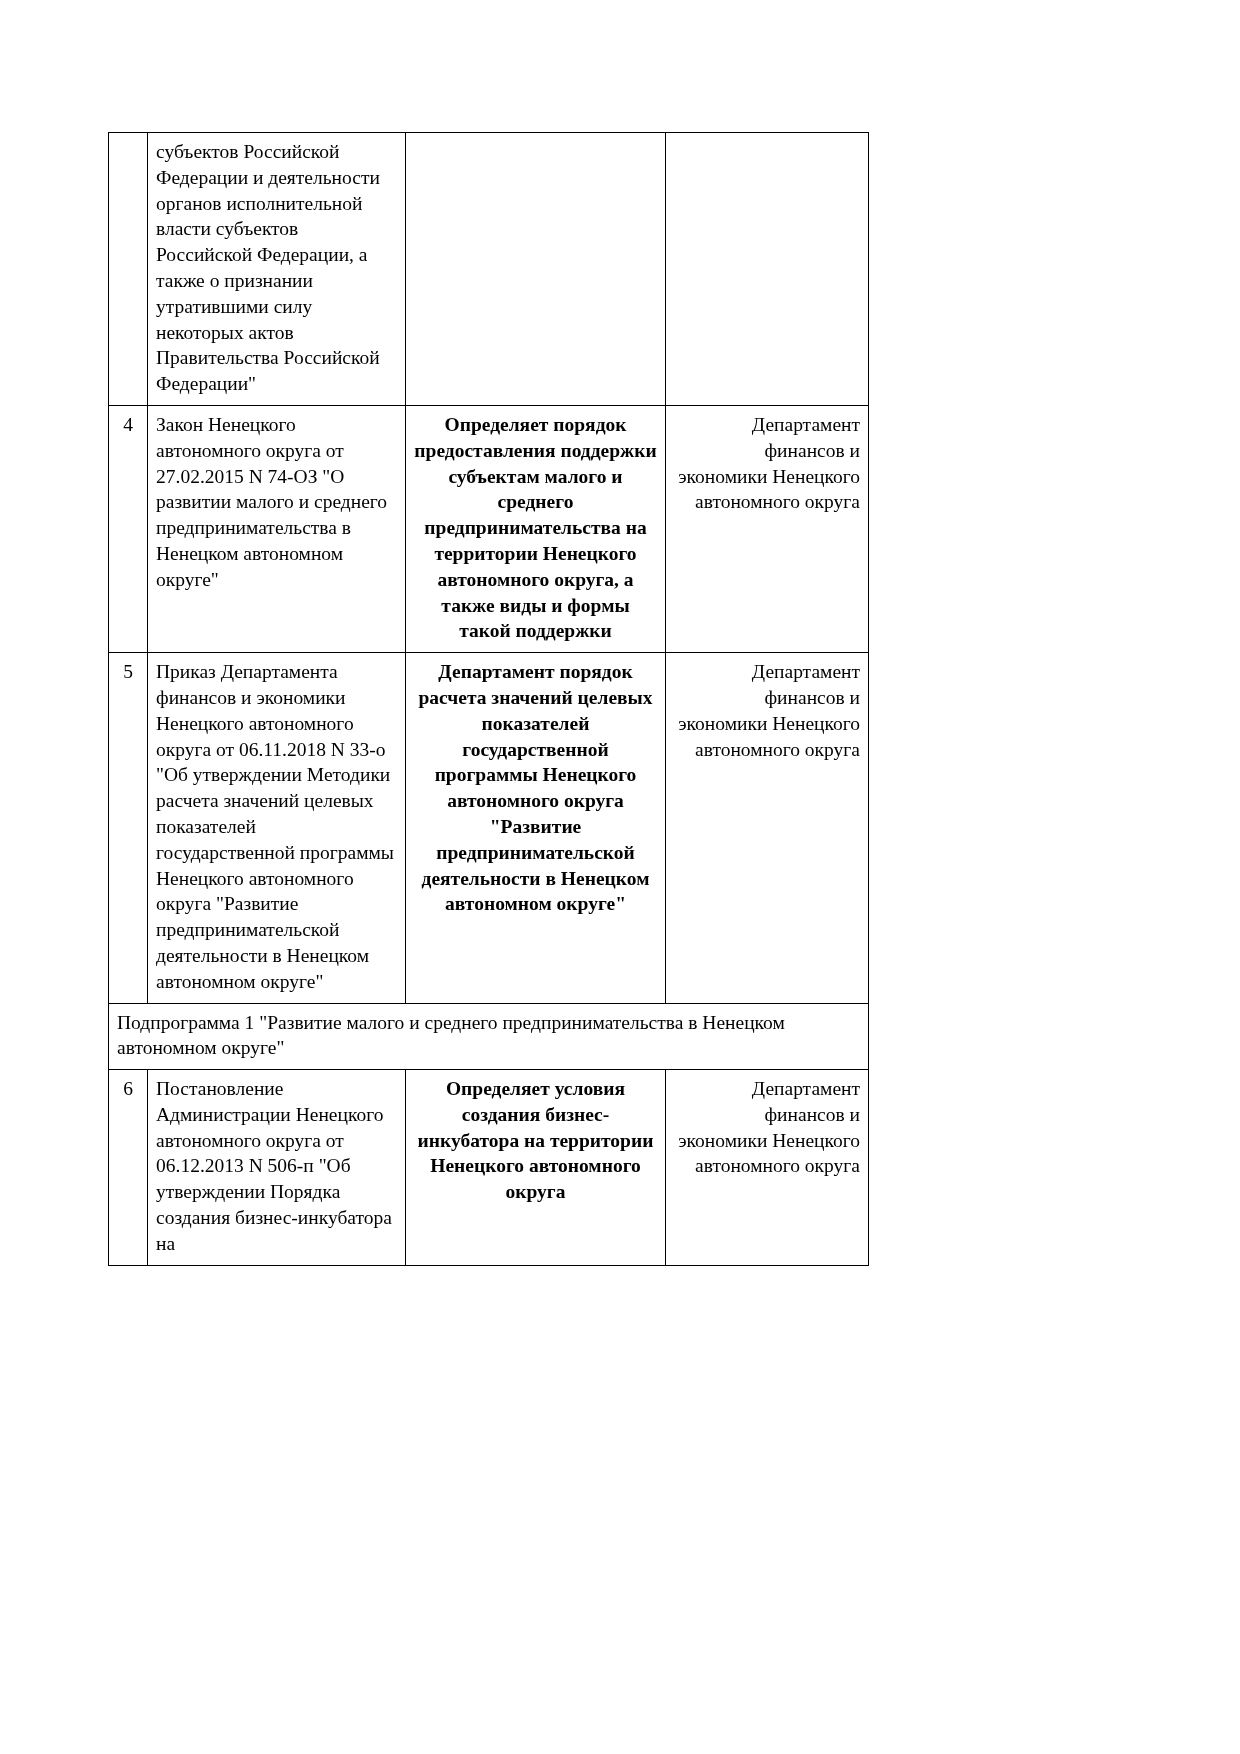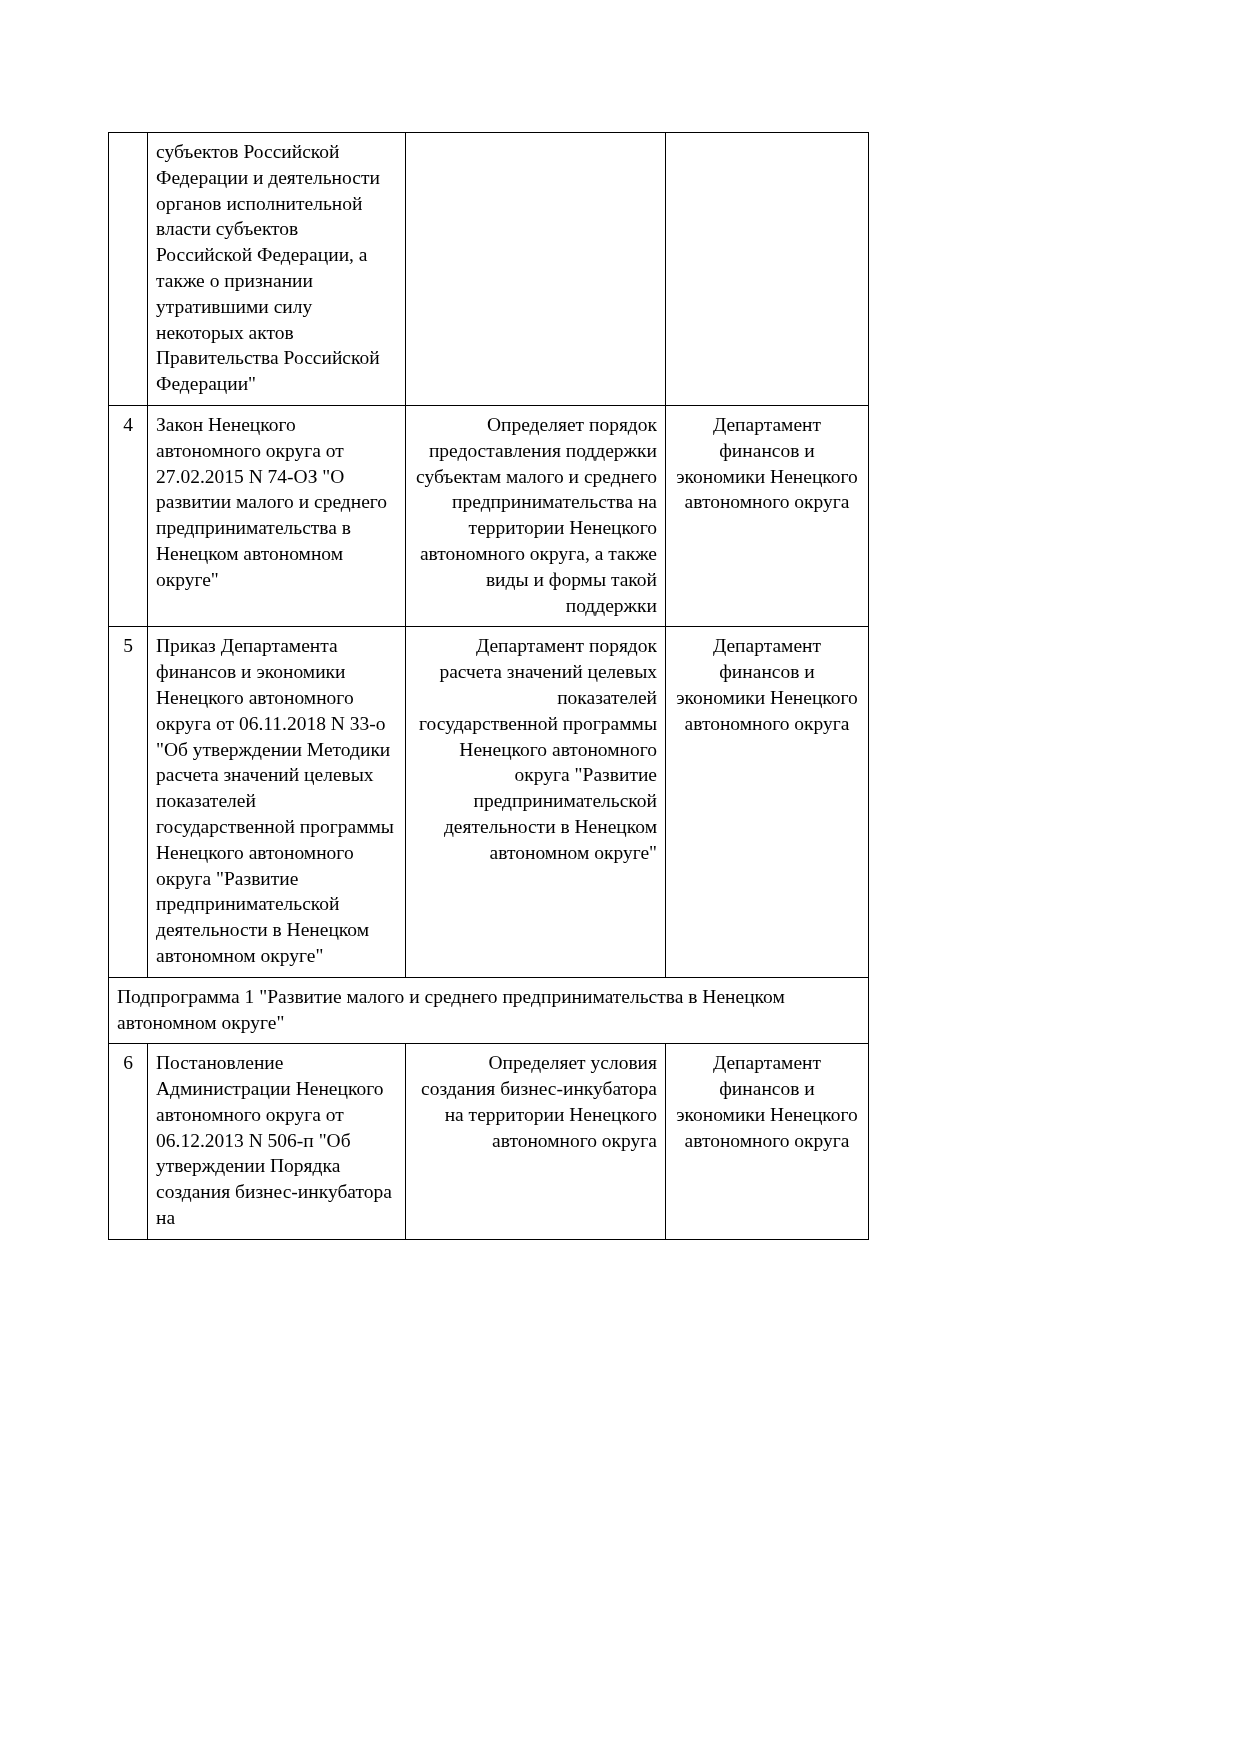--- a/index.html
+++ b/index.html
@@ -30,22 +30,22 @@
     font-size: 19.5px;
     line-height: 25.8px;
   }
   .doc-table td {
     border: 1.4px solid #000000;
     vertical-align: top;
     padding: 6px 8px 8px 8px;
   }
   .col-num   { width: 39px;  text-align: center; }
   .col-doc   { width: 258px; text-align: left; }
-  .col-desc  { width: 260px; text-align: right; }
-  .col-resp  { width: 203px; text-align: center; }
+  .col-desc  { width: 260px; text-align: center; font-weight: bold; }
+  .col-resp  { width: 203px; text-align: right; }
 
   .cell-pad-top { padding-top: 12px; }
   .note-cell {
     text-align: left;
     padding: 12px 10px 12px 12px;
   }
   .span-cell {
     text-align: left;
     padding: 14px 10px 14px 12px;
   }

